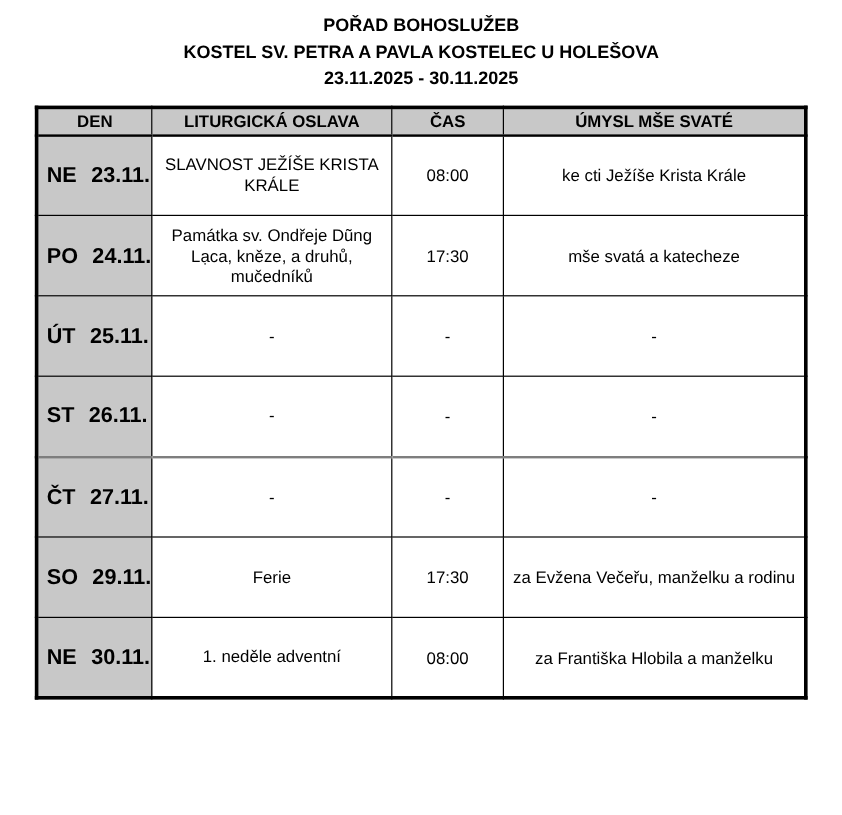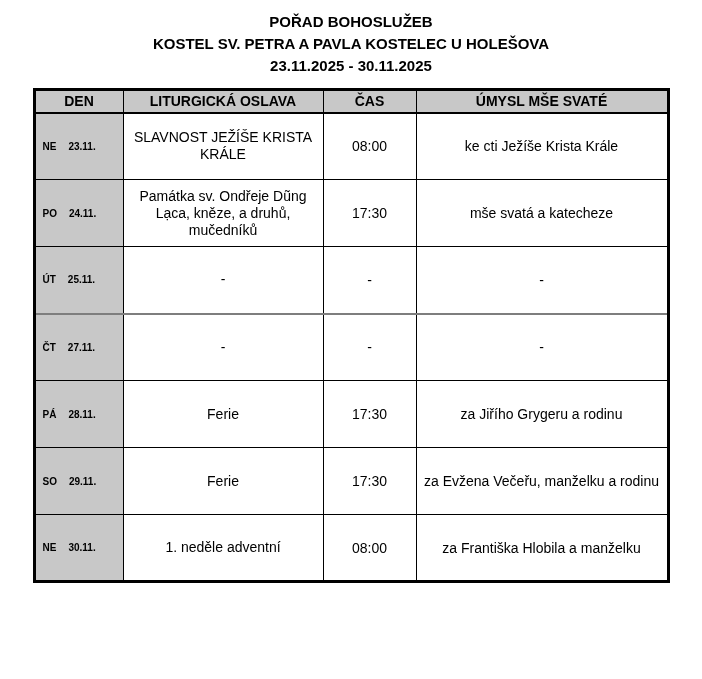--- a/index.html
+++ b/index.html
@@ -53,21 +53,21 @@
   tbody td {
     height: 67px;
     font-size: 14px;
     text-align: center;
     vertical-align: middle;
     padding: 0;
   }
   td.day-cell {
     background: var(--header-bg, #c8c8c8);
     font-weight: bold;
-    font-size: 10px;
+    font-size: 18px;
     text-align: left;
     padding-left: 7px;
     white-space: nowrap;
   }
   td.day-cell .date-part { margin-left: 12px; }
   td.cel-cell { padding: 2px 2px; line-height: 17px; }
   td.int-cell { padding: 0 6px; line-height: 18px; }
   tr.pagebreak td { border-top: 2px solid var(--page-break-line, #7e7e7e); }
 </style>
 </head>
@@ -108,31 +108,31 @@
         <td class="cel-cell">Památka sv. Ondřeje Dũng Lạca, kněze, a druhů, mučedníků</td>
         <td class="time-cell">17:30</td>
         <td class="int-cell">mše svatá a katecheze</td>
       </tr>
       <tr>
         <td class="day-cell"><span>ÚT</span><span class="date-part">25.11.</span></td>
         <td class="cel-cell">-</td>
         <td class="time-cell">-</td>
         <td class="int-cell">-</td>
       </tr>
+      <tr>
+        <td class="day-cell"><span>ST</span><span class="date-part">26.11.</span></td>
+        <td class="cel-cell">-</td>
+        <td class="time-cell">-</td>
+        <td class="int-cell">-</td>
+      </tr>
       <tr class="pagebreak">
         <td class="day-cell"><span>ČT</span><span class="date-part">27.11.</span></td>
         <td class="cel-cell">-</td>
         <td class="time-cell">-</td>
         <td class="int-cell">-</td>
-      </tr>
-      <tr>
-        <td class="day-cell"><span>PÁ</span><span class="date-part">28.11.</span></td>
-        <td class="cel-cell">Ferie</td>
-        <td class="time-cell">17:30</td>
-        <td class="int-cell">za Jiřího Grygeru a rodinu</td>
       </tr>
       <tr>
         <td class="day-cell"><span>SO</span><span class="date-part">29.11.</span></td>
         <td class="cel-cell">Ferie</td>
         <td class="time-cell">17:30</td>
         <td class="int-cell">za Evžena Večeřu, manželku a rodinu</td>
       </tr>
       <tr>
         <td class="day-cell"><span>NE</span><span class="date-part">30.11.</span></td>
         <td class="cel-cell">1. neděle adventní</td>

